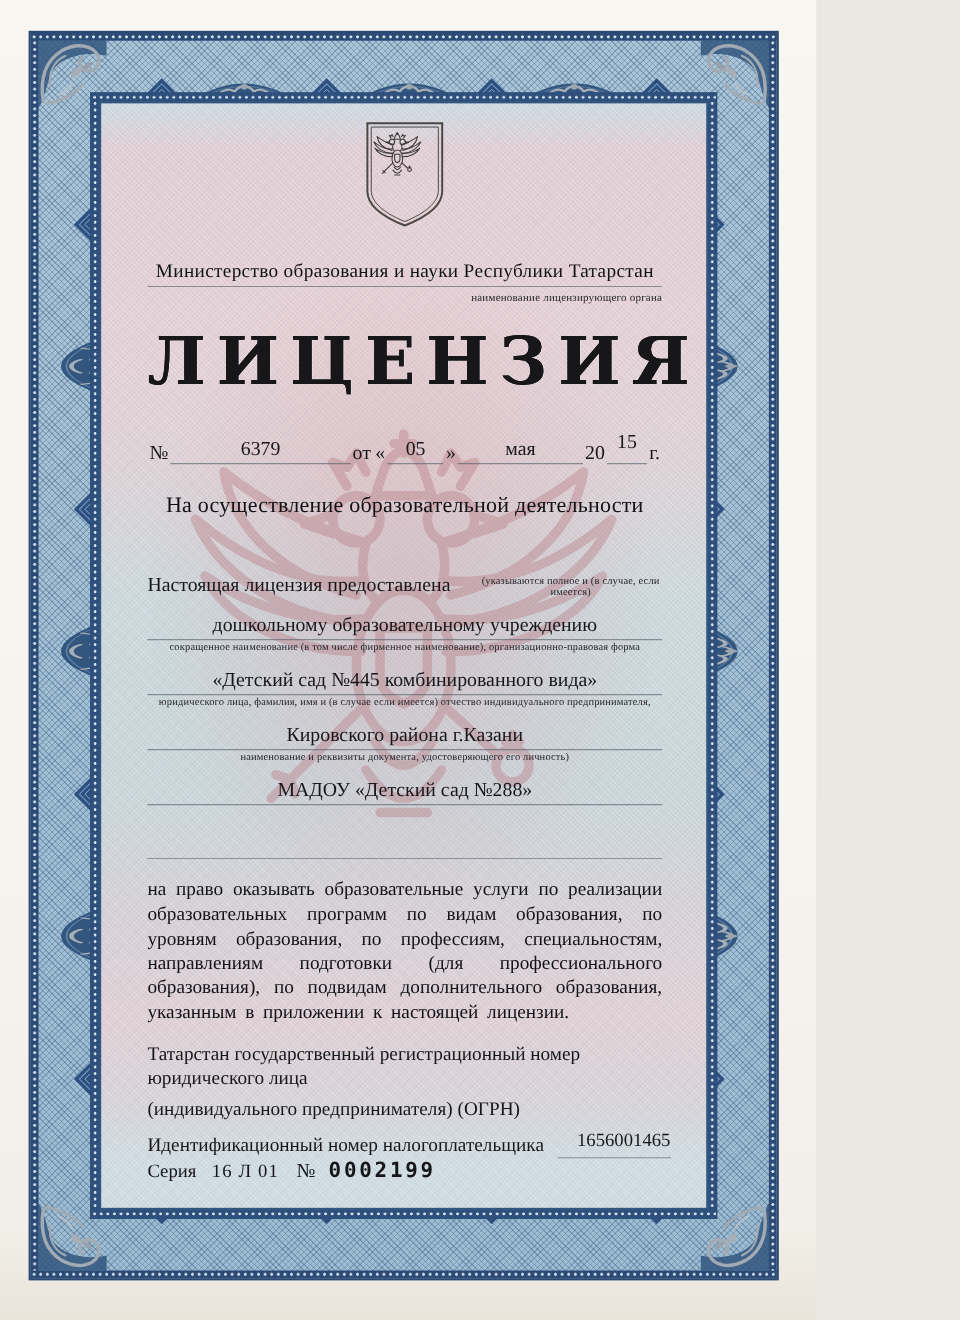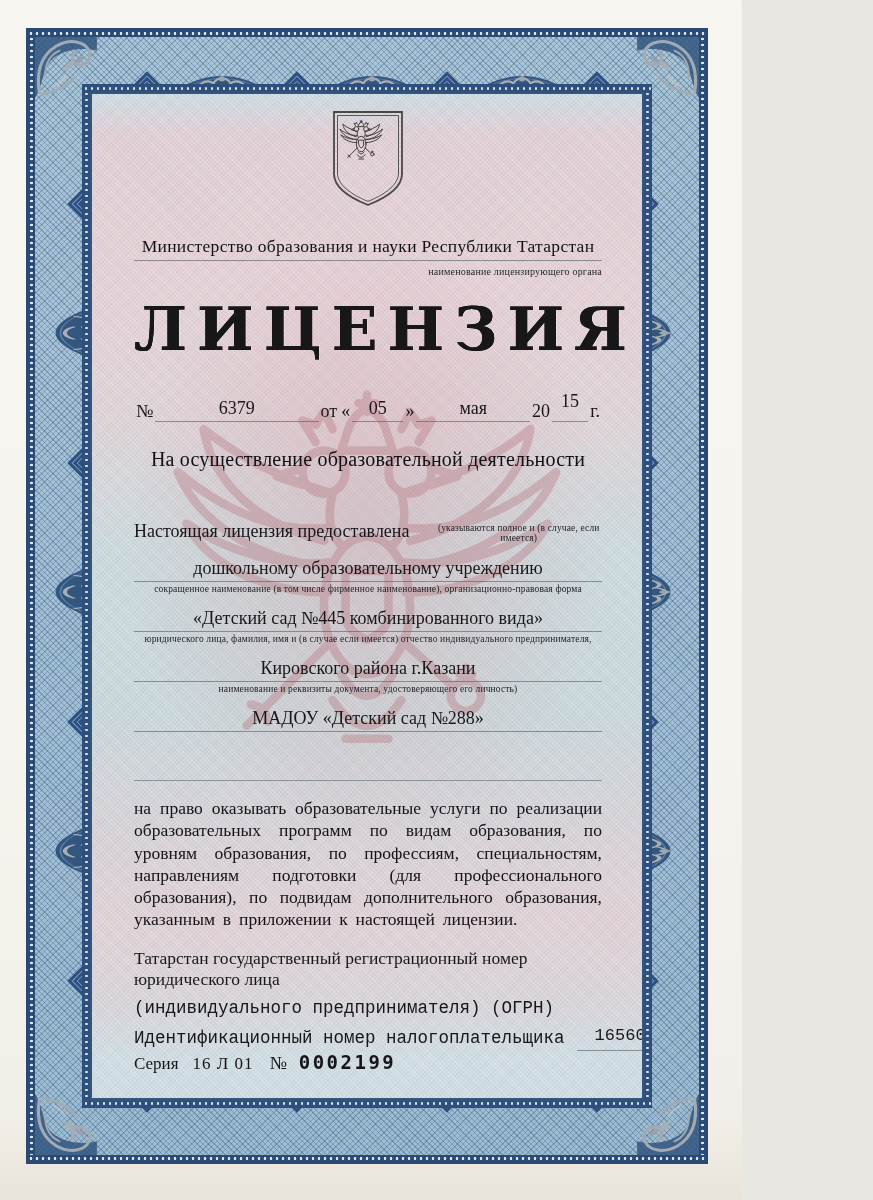--- a/index.html
+++ b/index.html
@@ -67,33 +67,33 @@
   .field{border-bottom:1px solid rgba(80,92,104,.6);text-align:center;padding:0 4px 2px;}
   .f-no{width:165px;}
   .f-day{width:46px;}
   .f-month{width:112px;}
   .f-year{width:30px;}
   .sup{display:inline-block;transform:translateY(-7px);}
   .spacer{flex:1;}
 
   .subtitle{margin-top:26px;text-align:center;font-size:20px;letter-spacing:.2px;color:#101014;}
 
-  .grantrow{margin-top:50px;display:flex;align-items:flex-start;gap:12px;}
+  .grantrow{margin-top:50px;display:flex;align-items:center;gap:12px;}
   .grantrow .glabel{white-space:nowrap;font-size:18px;padding-bottom:2px;}
   .grantrow .fieldblock{flex:1;margin-left:14px;}
   .fieldblock .field{font-size:18px;}
   .fcaption{margin-top:2px;text-align:center;font-size:9.5px;color:#232329;letter-spacing:.15px;}
   .fullfield{margin-top:14px;}
   .fullfield .field{font-size:18px;}
   .blankline{margin-top:30px;border-bottom:1px solid rgba(80,92,104,.55);height:18px;}
 
   .rights{margin-top:16px;font-size:17.5px;line-height:1.27;text-align:justify;word-spacing:3.5px;color:#121217;}
 
   .ogrn-label1{margin-top:12px;font-size:17.5px;}
-  .valrow{display:flex;align-items:flex-start;margin-top:8px;font-family:Liberation Mono, monospace;}
+  .valrow{display:flex;align-items:center;margin-top:8px;}
   .valrow .vlabel{white-space:nowrap;font-size:17.5px;padding-bottom:2px;}
   .valrow .vfield{width:288px;margin-left:12px;border-bottom:1px solid rgba(80,92,104,.6);
     font-size:17px;padding:0 0 3px 18px;text-align:left;}
   .valrow .vfield span{display:inline-block;transform:translateY(-2px);}
   .valrow.inn{}
 
   .series{display:flex;align-items:baseline;
     font-size:17px;color:#15151a;padding-right:6px;}
   .series .s-label{margin-right:14px;}
   .series .s-code{margin-right:16px;letter-spacing:1px;}

